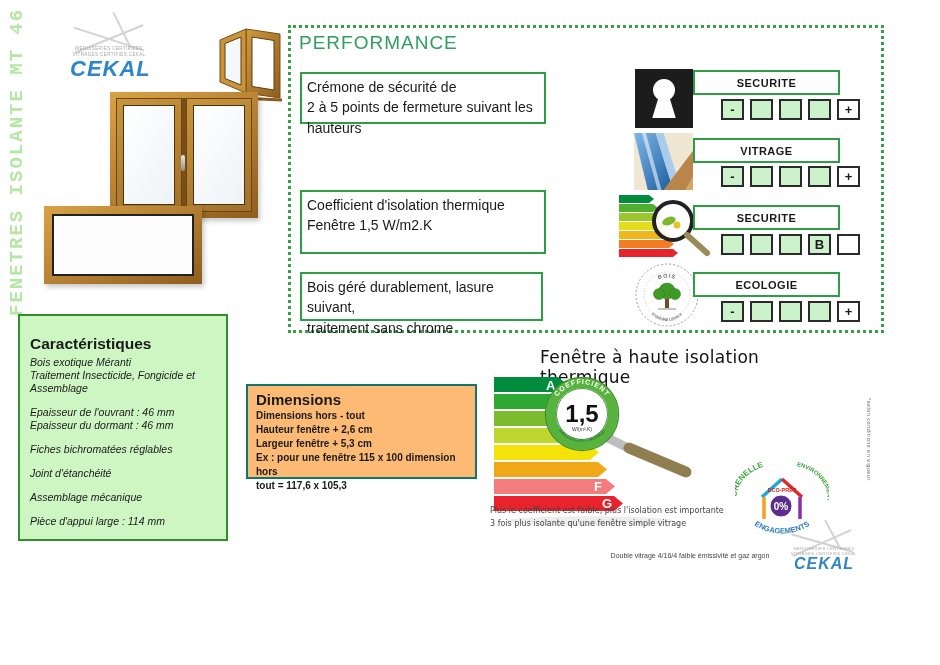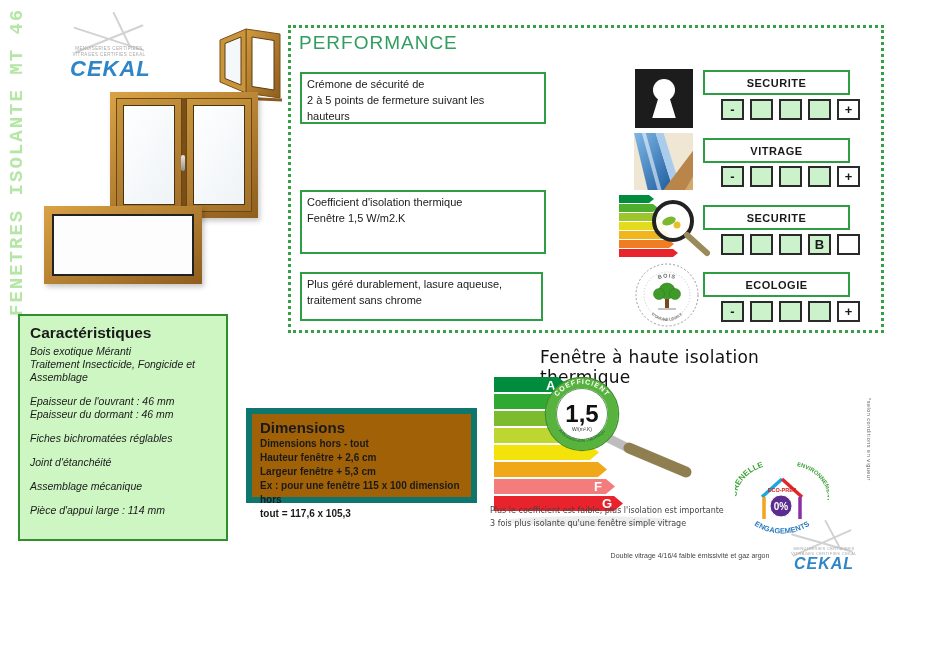--- a/index.html
+++ b/index.html
@@ -31,44 +31,44 @@
           border:1px solid #4a3312;box-sizing:border-box;}
   .wd-handle{position:absolute;left:50%;top:50%;width:4px;height:16px;margin-left:-3px;
           background:linear-gradient(#e8e8e8,#8f8f8f);border-radius:2px;}
   .win-wide{position:absolute;left:44px;top:206px;width:158px;height:78px;box-sizing:border-box;
           background:linear-gradient(150deg,#d9a246,#8f5e1e);padding:8px;box-shadow:2px 3px 5px rgba(0,0,0,.22);}
   .ww-glass{width:100%;height:100%;background:#fdfdfd;border:2px solid #222;box-sizing:border-box;}
   .win-open{position:absolute;left:216px;top:25px;}
 
   
   .car-box{position:absolute;left:18px;top:314px;width:210px;height:227px;box-sizing:border-box;
-          background:#cdf6c3;border:2px solid #2f8f2f;padding:8px 10px;}
+          background:#cdf6c3;border:2px solid #2f8f2f;padding:19px 10px;}
   .car-title{font-size:15.5px;font-weight:bold;margin-bottom:3px;}
   .car-line{font-size:10.5px;font-style:italic;line-height:13px;}
   .gap{margin-top:11px;}
 
   
-  .dim-box{position:absolute;left:246px;top:408px;width:231px;height:95px;box-sizing:border-box;
-          background:#a16207;border:6px solid #0f766e;padding:5px 8px;}
+  .dim-box{position:absolute;left:246px;top:384px;width:231px;height:95px;box-sizing:border-box;
+          background:#fdba74;border:2px solid #0f766e;padding:5px 8px;}
   .dim-title{font-size:15px;font-weight:bold;margin-bottom:1px;}
   .dim-line{font-size:10px;font-weight:bold;line-height:14px;}
 
   
   .perf{position:absolute;left:288px;top:25px;width:596px;height:308px;box-sizing:border-box;
           border:3px dotted #35a045;}
   .perf-title{position:absolute;left:8px;top:4px;font-size:19px;letter-spacing:1px;color:#2f9e5f;}
   .tbox{position:absolute;box-sizing:border-box;border:2px solid #2e9e44;background:#fff;
-          padding:3px 5px;font-size:11px;line-height:1.45;}
+          padding:3px 5px;font-size:14px;line-height:1.45;}
   .ticon{position:absolute;}
   .keyhole{background:#1c1c1c;}
   .kh-circle{position:absolute;left:50%;top:10px;width:22px;height:22px;margin-left:-11px;
           border-radius:50%;background:#fff;}
   .kh-trap{position:absolute;left:50%;top:27px;width:28px;height:22px;margin-left:-14px;background:#fff;
           clip-path:polygon(32% 0,68% 0,92% 100%,8% 100%);}
-  .rate-label{position:absolute;left:412px;width:147px;height:25px;box-sizing:border-box;
+  .rate-label{position:absolute;left:402px;width:147px;height:25px;box-sizing:border-box;
           border:2px solid #2e9e44;background:#fff;display:flex;align-items:center;justify-content:center;
           font-size:11px;font-weight:600;letter-spacing:.5px;}
   .rate-squares{position:absolute;left:430px;display:flex;gap:6px;}
   .sq{width:23px;height:21px;box-sizing:border-box;border:2px solid #2a2a2a;background:#fff;
           display:flex;align-items:center;justify-content:center;font-size:13px;font-weight:bold;line-height:1;}
   .sq.g{background:#ccf2cc;}
 
   
   .thermal-title{position:absolute;left:540px;top:347px;width:310px;font-size:17px;letter-spacing:.3px;
           color:#111;font-family:"DejaVu Sans",sans-serif;}
@@ -160,21 +160,21 @@
     <div class="tbox" style="left:9px;top:44px;width:246px;height:52px;">
       <div>Crémone de sécurité de</div>
       <div>2 à 5 points de fermeture suivant les</div>
       <div>hauteurs</div>
     </div>
     <div class="tbox" style="left:9px;top:162px;width:246px;height:64px;">
       <div>Coefficient d'isolation thermique</div>
       <div>Fenêtre 1,5 W/m2.K</div>
     </div>
     <div class="tbox" style="left:9px;top:244px;width:243px;height:49px;">
-      <div>Plus géré durablement, lasure aqueuse,</div>
+      <div>Bois géré durablement, lasure suivant,</div>
       <div>traitement sans chrome</div>
     </div>
 
     <div class="ticon keyhole" style="left:344px;top:41px;width:58px;height:59px;">
       <div class="kh-circle"></div>
       <div class="kh-trap"></div>
     </div>
 
     <svg class="ticon" style="left:343px;top:105px;" width="59" height="57" viewBox="0 0 60 58">
       <defs>

